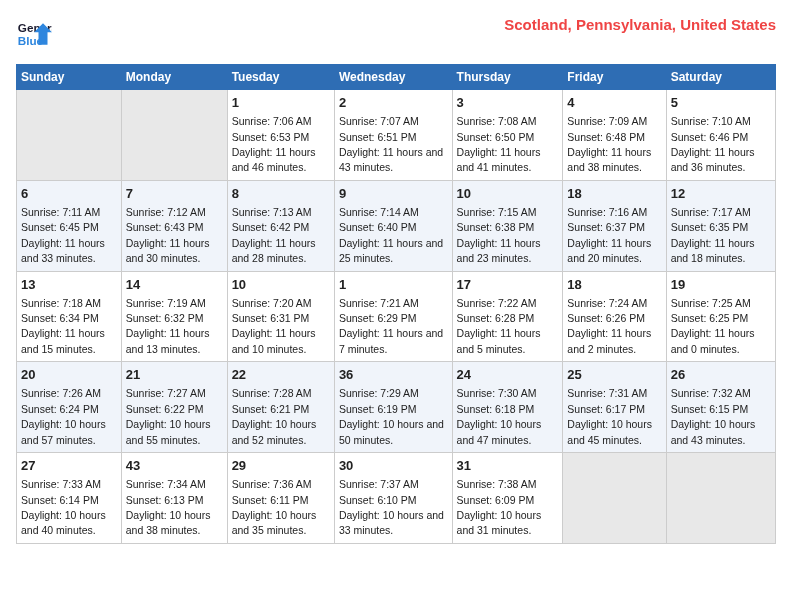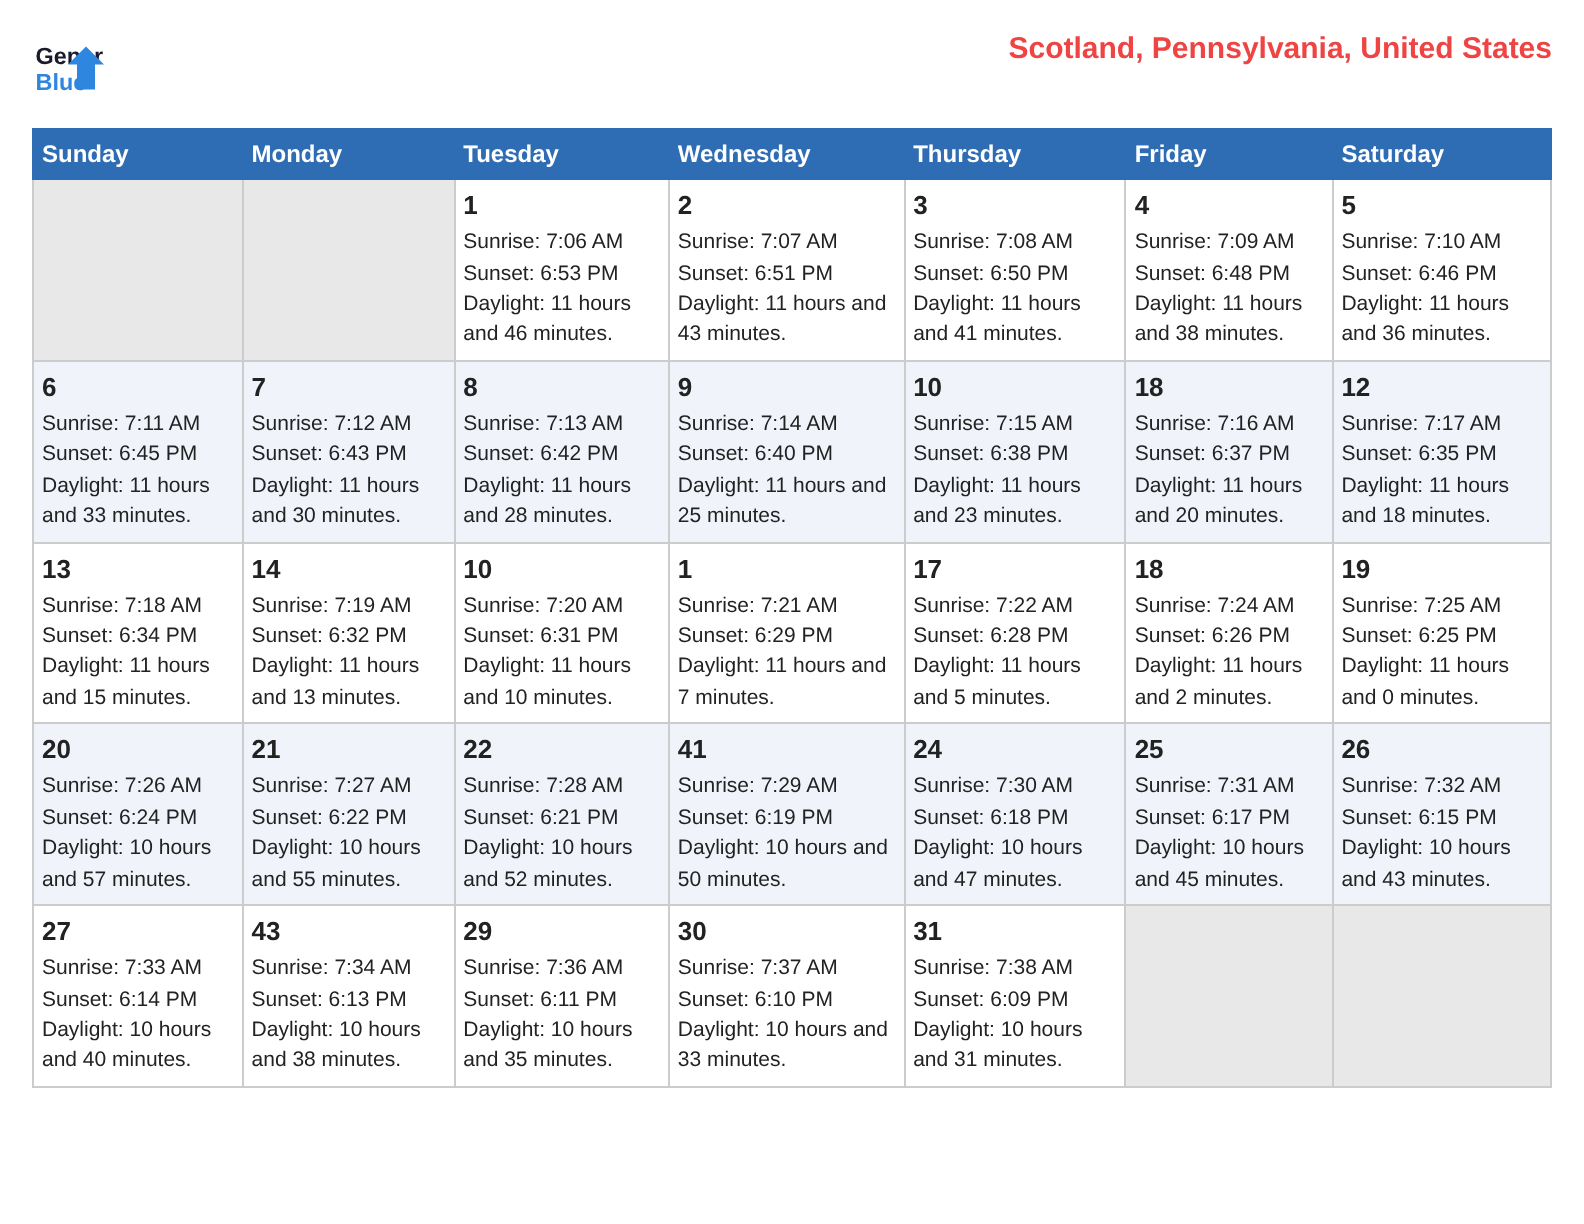--- a/index.html
+++ b/index.html
@@ -129,21 +129,21 @@
         <td><span class="day-num">10</span><span class="day-info">Sunrise: 7:20 AM<br>Sunset: 6:31 PM<br>Daylight: 11 hours and 10 minutes.</span></td>
         <td><span class="day-num">1</span><span class="day-info">Sunrise: 7:21 AM<br>Sunset: 6:29 PM<br>Daylight: 11 hours and 7 minutes.</span></td>
         <td><span class="day-num">17</span><span class="day-info">Sunrise: 7:22 AM<br>Sunset: 6:28 PM<br>Daylight: 11 hours and 5 minutes.</span></td>
         <td><span class="day-num">18</span><span class="day-info">Sunrise: 7:24 AM<br>Sunset: 6:26 PM<br>Daylight: 11 hours and 2 minutes.</span></td>
         <td><span class="day-num">19</span><span class="day-info">Sunrise: 7:25 AM<br>Sunset: 6:25 PM<br>Daylight: 11 hours and 0 minutes.</span></td>
       </tr>
       <tr>
         <td><span class="day-num">20</span><span class="day-info">Sunrise: 7:26 AM<br>Sunset: 6:24 PM<br>Daylight: 10 hours and 57 minutes.</span></td>
         <td><span class="day-num">21</span><span class="day-info">Sunrise: 7:27 AM<br>Sunset: 6:22 PM<br>Daylight: 10 hours and 55 minutes.</span></td>
         <td><span class="day-num">22</span><span class="day-info">Sunrise: 7:28 AM<br>Sunset: 6:21 PM<br>Daylight: 10 hours and 52 minutes.</span></td>
-        <td><span class="day-num">41</span><span class="day-info">Sunrise: 7:29 AM<br>Sunset: 6:19 PM<br>Daylight: 10 hours and 50 minutes.</span></td>
+        <td><span class="day-num">36</span><span class="day-info">Sunrise: 7:29 AM<br>Sunset: 6:19 PM<br>Daylight: 10 hours and 50 minutes.</span></td>
         <td><span class="day-num">24</span><span class="day-info">Sunrise: 7:30 AM<br>Sunset: 6:18 PM<br>Daylight: 10 hours and 47 minutes.</span></td>
         <td><span class="day-num">25</span><span class="day-info">Sunrise: 7:31 AM<br>Sunset: 6:17 PM<br>Daylight: 10 hours and 45 minutes.</span></td>
         <td><span class="day-num">26</span><span class="day-info">Sunrise: 7:32 AM<br>Sunset: 6:15 PM<br>Daylight: 10 hours and 43 minutes.</span></td>
       </tr>
       <tr>
         <td><span class="day-num">27</span><span class="day-info">Sunrise: 7:33 AM<br>Sunset: 6:14 PM<br>Daylight: 10 hours and 40 minutes.</span></td>
         <td><span class="day-num">43</span><span class="day-info">Sunrise: 7:34 AM<br>Sunset: 6:13 PM<br>Daylight: 10 hours and 38 minutes.</span></td>
         <td><span class="day-num">29</span><span class="day-info">Sunrise: 7:36 AM<br>Sunset: 6:11 PM<br>Daylight: 10 hours and 35 minutes.</span></td>
         <td><span class="day-num">30</span><span class="day-info">Sunrise: 7:37 AM<br>Sunset: 6:10 PM<br>Daylight: 10 hours and 33 minutes.</span></td>
         <td><span class="day-num">31</span><span class="day-info">Sunrise: 7:38 AM<br>Sunset: 6:09 PM<br>Daylight: 10 hours and 31 minutes.</span></td>

